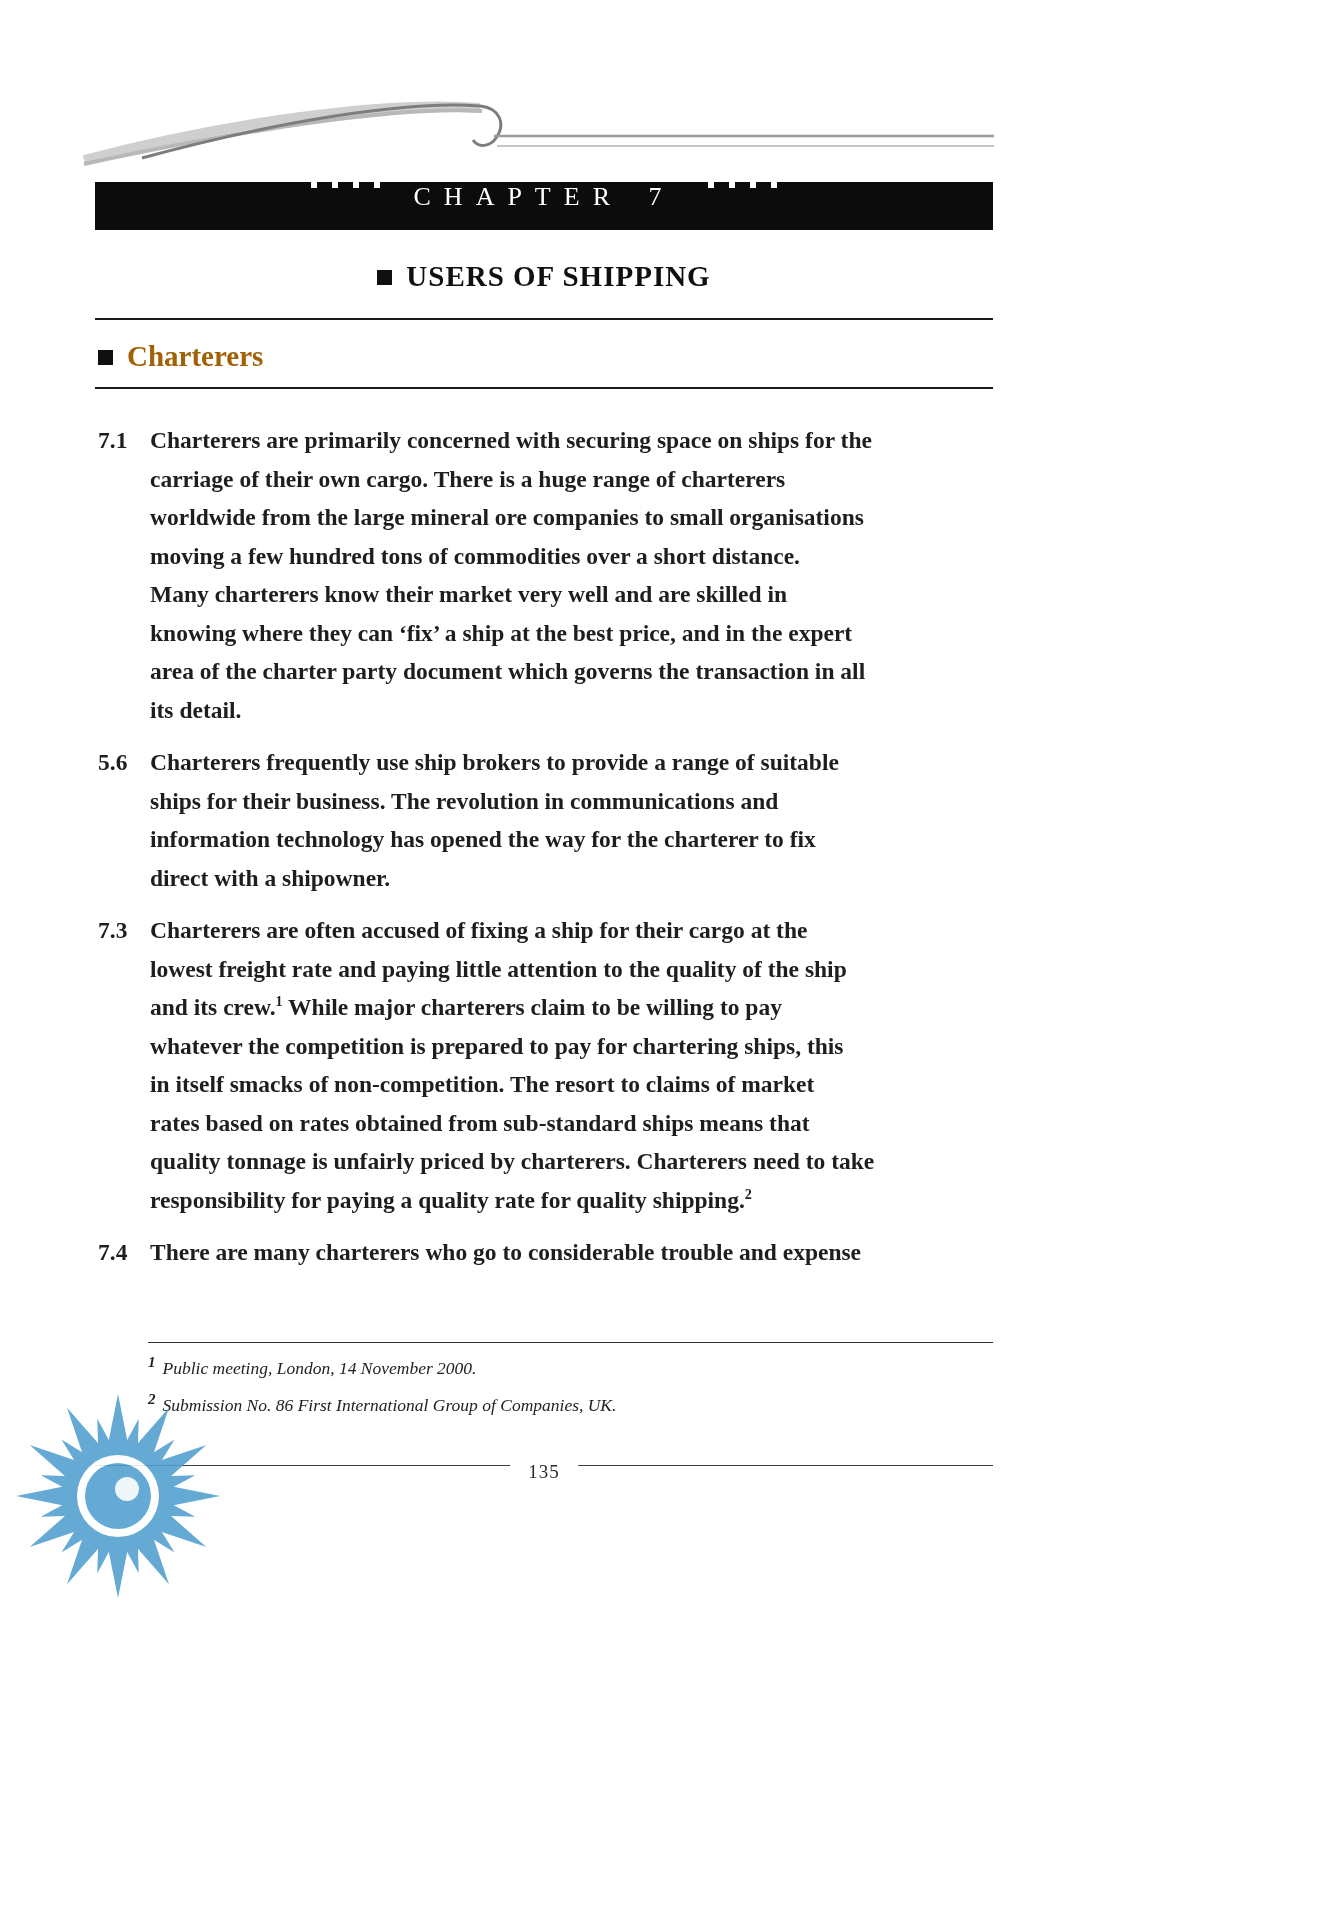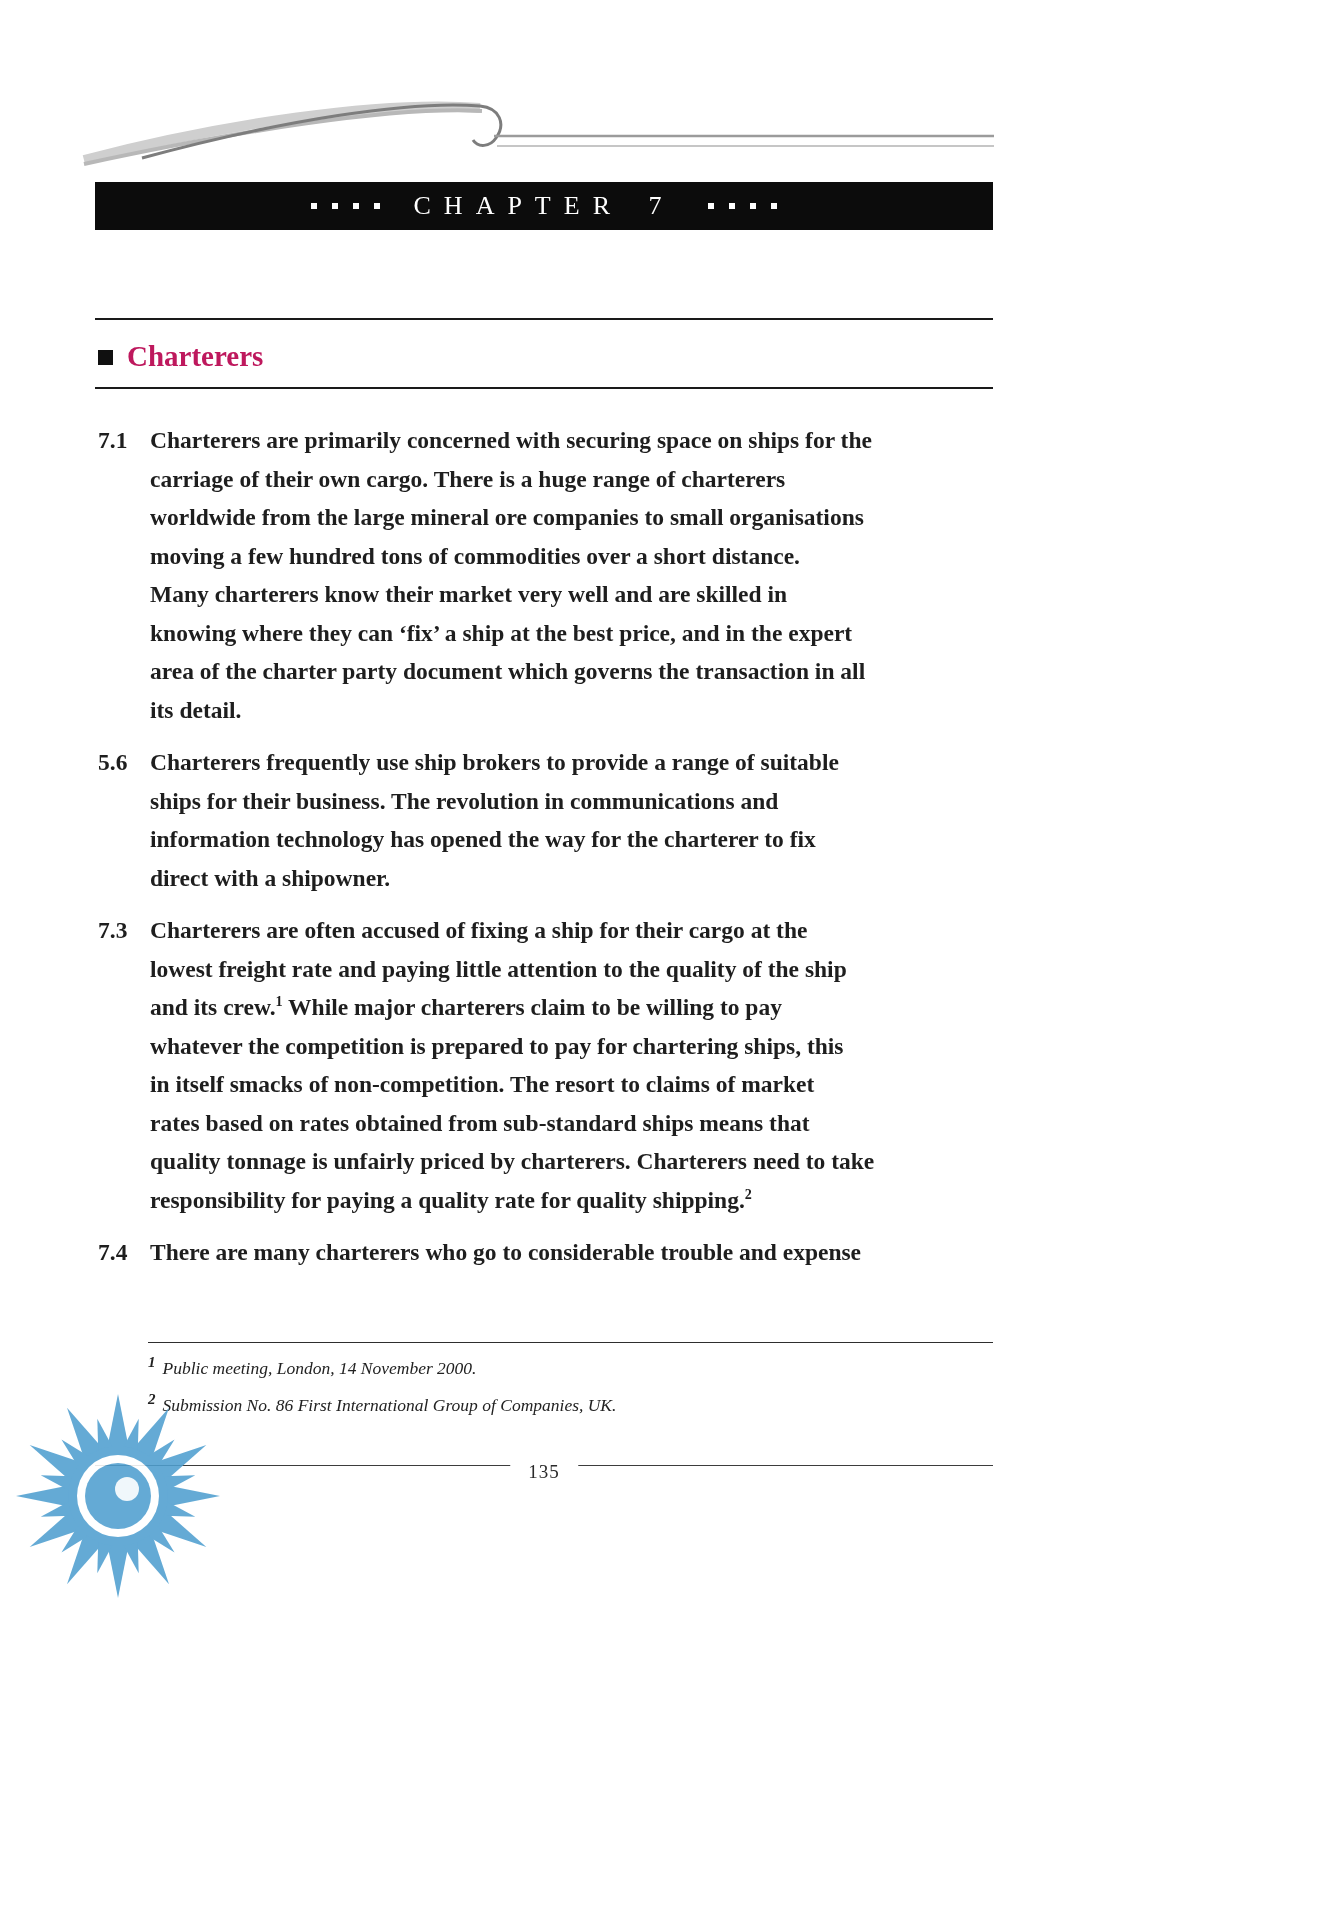--- a/index.html
+++ b/index.html
@@ -13,21 +13,21 @@
     font-family: "Liberation Serif", serif;
     color: #1c1c1c;
   }
 
   
   .swoosh { position: absolute; left: 82px; top: 90px; }
 
   
   .banner {
     position: absolute; left: 95px; top: 182px; width: 898px; height: 48px;
-    background: #0c0c0c; display: flex; align-items: center; justify-content: center;
+    background: #0c0c0c; display: flex; align-items: flex-start; justify-content: center;
     gap: 34px;
   }
   .banner-title {
     color: #ffffff; font-size: 26px; letter-spacing: 13px; word-spacing: 6px;
     font-family: "Liberation Serif", serif;
   }
   .dots { display: flex; gap: 15px; align-items: center; }
   .dot { width: 6px; height: 6px; background: #ffffff; }
 
   
@@ -37,21 +37,21 @@
   }
   .square {
     display: inline-block; width: 15px; height: 15px; background: #101010;
     margin-right: 14px; transform: translateY(-1px);
   }
   .title-rule { position: absolute; left: 95px; top: 318px; width: 898px; border-top: 2.5px solid #1a1a1a; }
 
   
   .section-row {
     position: absolute; left: 98px; top: 340px;
-    font-size: 29px; font-weight: bold; color: #be185d;
+    font-size: 29px; font-weight: bold; color: #a16207;
   }
   .section-rule { position: absolute; left: 95px; top: 387px; width: 898px; border-top: 2.5px solid #1a1a1a; }
 
   
   .content {
     position: absolute; left: 98px; top: 421px; width: 900px;
     font-size: 23.5px; line-height: 38.5px; color: #1e1e1e; font-weight: bold;
   }
   .para { display: flex; margin-bottom: 14px; }
   .pnum { flex: 0 0 52px; width: 52px; }
@@ -116,20 +116,21 @@
       </span>
     <span class="banner-title">CHAPTER 7</span>
     <span class="dots">
         <span class="dot"></span>
         <span class="dot"></span>
         <span class="dot"></span>
         <span class="dot"></span>
       </span>
   </div>
 
+  <div class="title-row"><span class="square"></span><span>USERS OF SHIPPING</span></div>
   <div class="title-rule"></div>
 
   <div class="section-row"><span class="square"></span><span>Charterers</span></div>
   <div class="section-rule"></div>
 
   <div class="content">
 
     <div class="para">
         <span class="pnum">7.1</span>
         <div class="ptext"><span>Charterers are primarily concerned with securing space on ships for the

